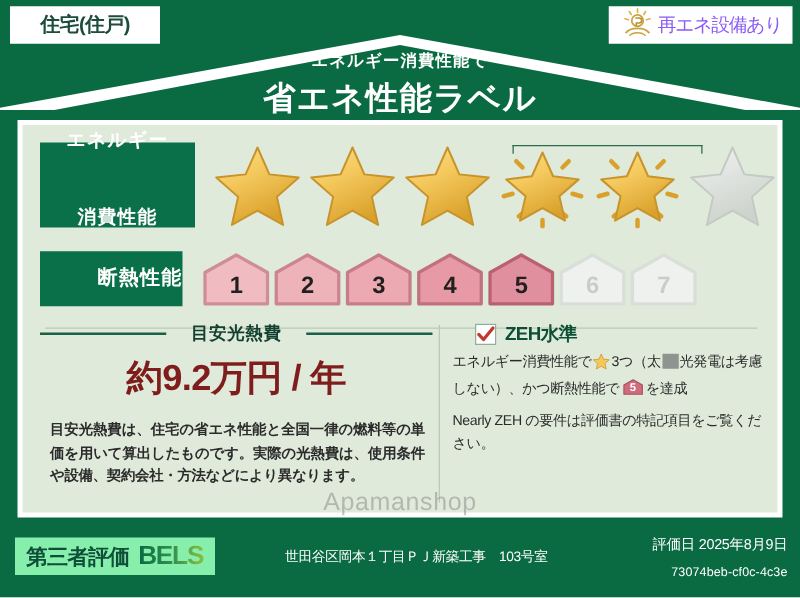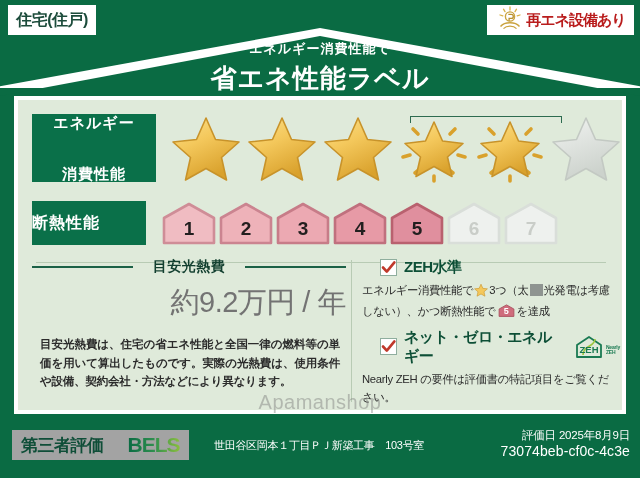--- a/index.html
+++ b/index.html
@@ -40,34 +40,34 @@
   .chip {
     position: absolute;
     background: #ffffff;
     z-index: 6;
     display: flex;
     align-items: center;
     justify-content: center;
   }
   #chip-housing {
     left: 8px; top: 5px;
-    width: 88px; height: 30px;
+    width: 120px; height: 30px;
   }
   #chip-housing .chip-text {
     font-size: 16px; font-weight: bold; color: #1c4c3b;
     letter-spacing: -0.5px;
   }
   #chip-renew {
     right: 6px; top: 5px;
     width: 147px; height: 30px;
     gap: 3px;
     padding-left: 2px;
   }
   #chip-renew .chip-text {
-    font-size: 15px; font-weight: bold; color: #b91c1c;
+    font-size: 15px; font-weight: normal; color: #8b5cf6;
     letter-spacing: -1px;
   }
 
   
   .title-wrap {
     position: absolute;
     left: 0; top: 40px; width: 640px;
     z-index: 5;
     text-align: center;
   }
@@ -99,23 +99,24 @@
   .perf-row {
     position: absolute;
     display: flex;
     align-items: center;
   }
   .row-label {
     background: #0a7049;
     color: #ffffff;
     font-weight: bold;
     display: flex; flex-direction: column;
-    align-items: center; justify-content: space-between;
+    align-items: center; justify-content: flex-end;
     line-height: 1.15;
     letter-spacing: 1px;
+    gap: 44px;
   }
 
   
   #row-energy { left: 0px; top: 6px; width: 604px; height: 84px; }
   #row-energy .row-label {
     width: 135px; height: 68px; margin-left: 14px;
     font-size: 15px;
   }
   .stars {
     display: flex; align-items: center;
@@ -182,23 +183,23 @@
     justify-content: center;
   }
   .cost-heading .line {
     flex: 1; height: 1.5px; background: #1b6146;
   }
   .cost-heading .ht {
     font-size: 14px; font-weight: bold; color: #123f2f;
     letter-spacing: 0.5px; white-space: nowrap;
   }
   .cost-value {
-    text-align: right;
-    font-size: 29px; font-weight: normal;
-    color: #737373;
+    text-align: center;
+    font-size: 29px; font-weight: bold;
+    color: #7f1d1d;
     margin-top: 7px; letter-spacing: -0.5px;
   }
   .cost-note {
     margin-top: 12px;
     font-size: 11.5px; line-height: 1.62;
     color: #2b2b2b;
     text-align: justify;
     padding: 0 6px 0 8px;
     letter-spacing: -0.2px;
     font-weight: bold;
@@ -282,49 +283,49 @@
   
   .footer {
     position: absolute;
     left: 0; bottom: 0; width: 640px; height: 60px;
     z-index: 6;
   }
   .bels-chip {
     position: absolute;
     left: 12px; top: 12px;
     height: 30px;
-    background: #a3a3a3;
-    display: flex; align-items: center; gap: 24px;
+    background: #86efac;
+    display: flex; align-items: center; gap: 7px;
     padding: 0 9px;
   }
   .bels-jp {
     font-size: 17px; font-weight: bold; color: #0f4e38;
     letter-spacing: -0.5px;
   }
   .bels-en {
     font-size: 21px; font-weight: 900;
     background: linear-gradient(90deg, #0a6b43 0%, #2f8f4f 50%, #8bbf3d 100%);
     -webkit-background-clip: text;
     background-clip: text;
     color: transparent;
     letter-spacing: -1px;
   }
   .footer-addr {
     position: absolute;
-    left: 214px; top: 20px;
+    left: 228px; top: 20px;
     font-size: 11px; color: #ffffff;
     letter-spacing: -0.3px;
   }
   .footer-right {
     position: absolute;
     right: 10px; top: 10px;
     text-align: right; color: #ffffff;
   }
   .footer-date { font-size: 11.5px; letter-spacing: -0.2px; }
-  .footer-id { font-size: 14px; margin-top: 0; letter-spacing: 0.1px; }
+  .footer-id { font-size: 10px; margin-top: 10px; letter-spacing: 0.1px; }
 </style>
 </head>
 <body>
 
 <div id="label">
 
   <div class="roof-white"></div>
   <div class="roof-green"></div>
 
   <div class="chip" id="chip-housing">
@@ -514,39 +515,20 @@
             <span class="zeh-title">ZEH水準</span>
           </div>
           <div class="zeh-body"><span>エネルギー消費性能で</span><span class="inline-star"><svg width="14" height="14" viewBox="0 0 72 70">
                   <path d="M36 5 L45.5 26.5 L69 29 L51.5 44.5 L56.5 67 L36 55.5 L15.5 67 L20.5 44.5 L3 29 L26.5 26.5 Z" fill="#f4c85c" stroke="#c8932a" stroke-width="3" stroke-linejoin="round"></path>
                 </svg></span><span>3つ（太</span><span class="redact"></span><span>光発電は考慮しない）、かつ断熱性能で</span><span class="mini-grade"><svg width="17" height="13" viewBox="0 0 54 44" style="position:absolute;left:0;top:0">
                   <path d="M2 42 V17 L27 3 L52 17 V42 Z" fill="#cf6c7c" stroke="#a9505e" stroke-width="3" stroke-linejoin="round"></path>
                 </svg><span class="mg-num">5</span></span><span>を達成</span></div>
         </div>
 
         <div class="zeh-item">
-          <div class="zeh-head">
-            <span class="check-box">
-              <svg width="17" height="17" viewBox="0 0 17 17" style="position:absolute;left:-1.3px;top:-1.3px">
-                <path d="M3 8.5 L6.8 12.6 L14.4 3.4" fill="none" stroke="#c0392b" stroke-width="2.6" stroke-linecap="round" stroke-linejoin="round"></path>
-              </svg>
-            </span>
-            <span class="zeh-title">ネット・ゼロ・エネルギー</span>
-            <span class="zeh-logo-wrap">
-              <svg width="30" height="24" viewBox="0 0 30 24">
-                <path d="M3 22 V10 L15 2 L27 10 V22 Z" fill="none" stroke="#1a7a52" stroke-width="1.8" stroke-linejoin="round"></path>
-                <path d="M9 20 C9 10, 21 12, 21 4" fill="none" stroke="#9cc63e" stroke-width="1.6"></path>
-                <text x="15" y="18" text-anchor="middle" font-family="'Liberation Sans', sans-serif" font-size="9.5" font-weight="bold" fill="#1a7a52">ZEH</text>
-              </svg>
-              <span class="zeh-logo-sub">
-                <span>Nearly</span><br>
-                <span>ZEH</span>
-              </span>
-            </span>
-          </div>
           <div class="zeh-body">Nearly ZEH の要件は評価書の特記項目をご覧ください。</div>
         </div>
 
       </div>
 
     </div>
   </div>
 
   <div class="watermark">Apamanshop</div>
 

